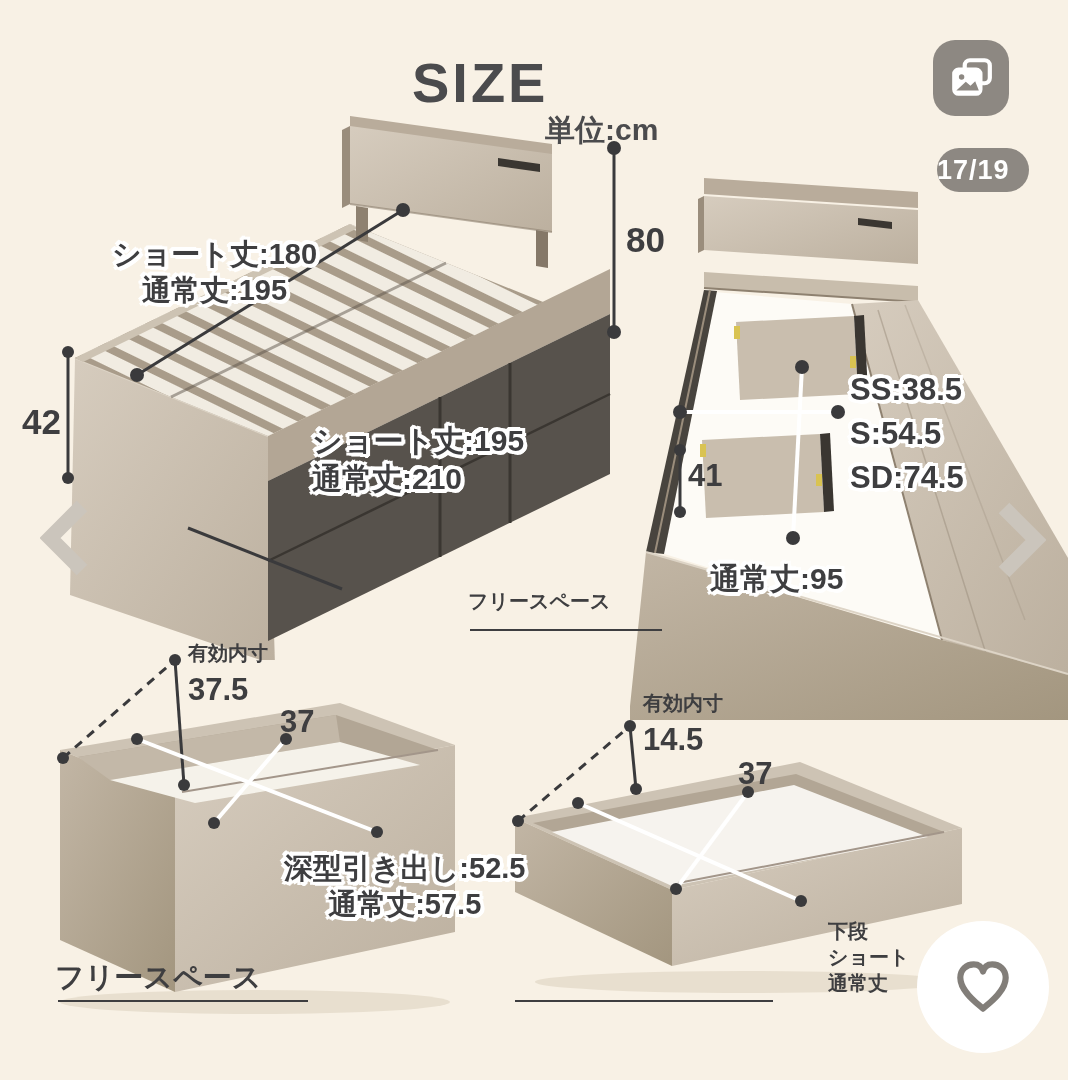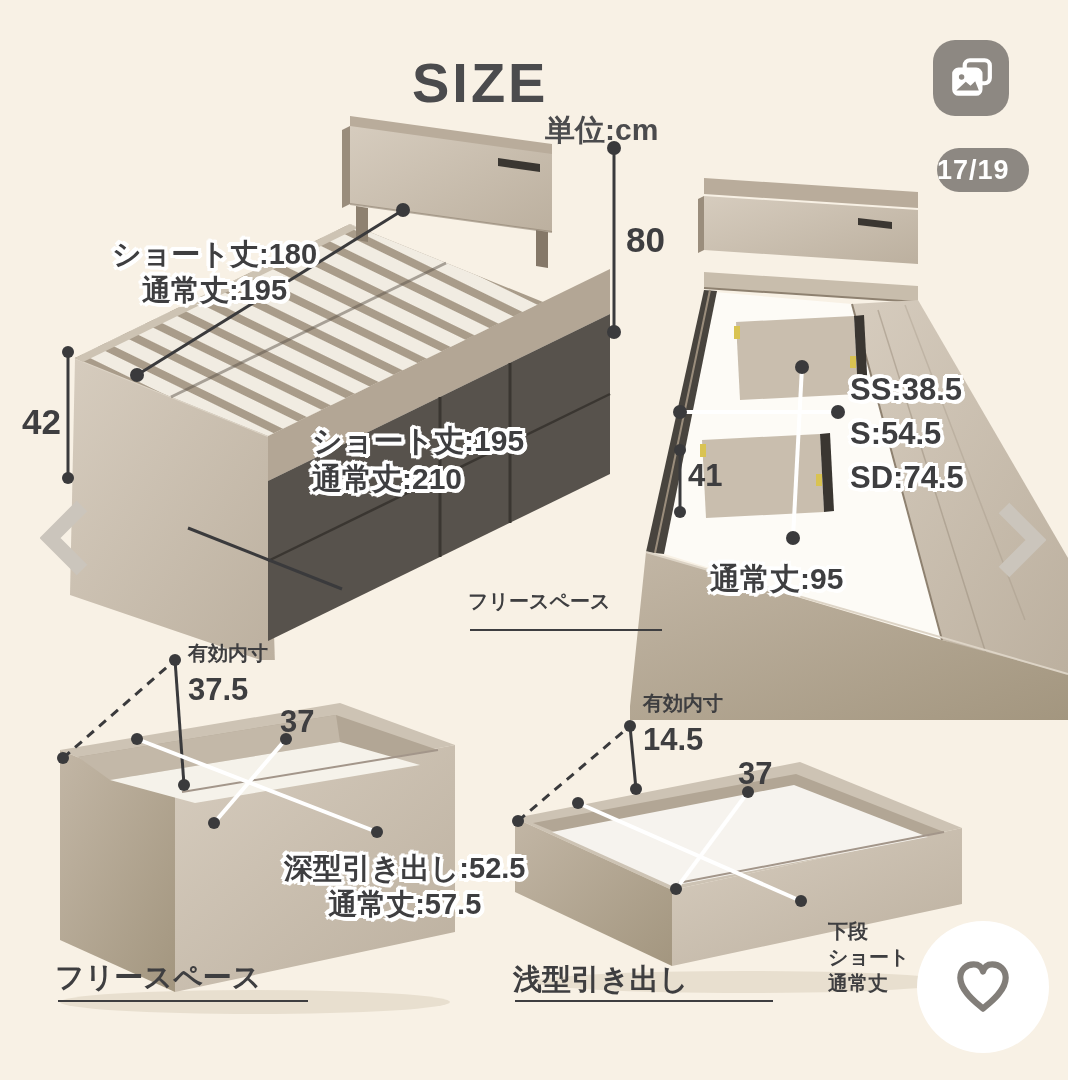--- a/index.html
+++ b/index.html
@@ -212,21 +212,20 @@
   <div class="rule" style="left:58px;top:1000px;width:250px"></div>
 
   <div class="lbl s28" style="left:643px;top:690px">有効内寸</div>
   <div class="lbl s31" style="left:643px;top:722px">14.5</div>
   <div class="lbl s31" style="left:738px;top:756px">37</div>
   <div class="lbl s28 lh13" style="left:828px;top:918px">
     <span>下段</span>
     <span>ショート</span>
     <span>通常丈</span>
   </div>
-  <div class="lbl s29" style="left:513px;top:960px">浅型引き出し</div>
   <div class="rule" style="left:515px;top:1000px;width:258px"></div>
 
   <button class="ctl" id="galleryBtn">
     <svg width="46" height="46" viewBox="0 0 44 44">
       <rect x="16" y="5" width="24" height="22" rx="5" fill="none" stroke="#fff" stroke-width="4"></rect>
       <rect x="5" y="13" width="27" height="25" rx="5" fill="#fff" stroke="#fff" stroke-width="2"></rect>
       <circle cx="13" cy="21" r="2.6" fill="#8d8882"></circle>
       <path d="M8,34 L17,25.5 L21.5,29.5 L26,25 L29.5,34 Z" fill="#8d8882"></path>
     </svg>
   </button>

